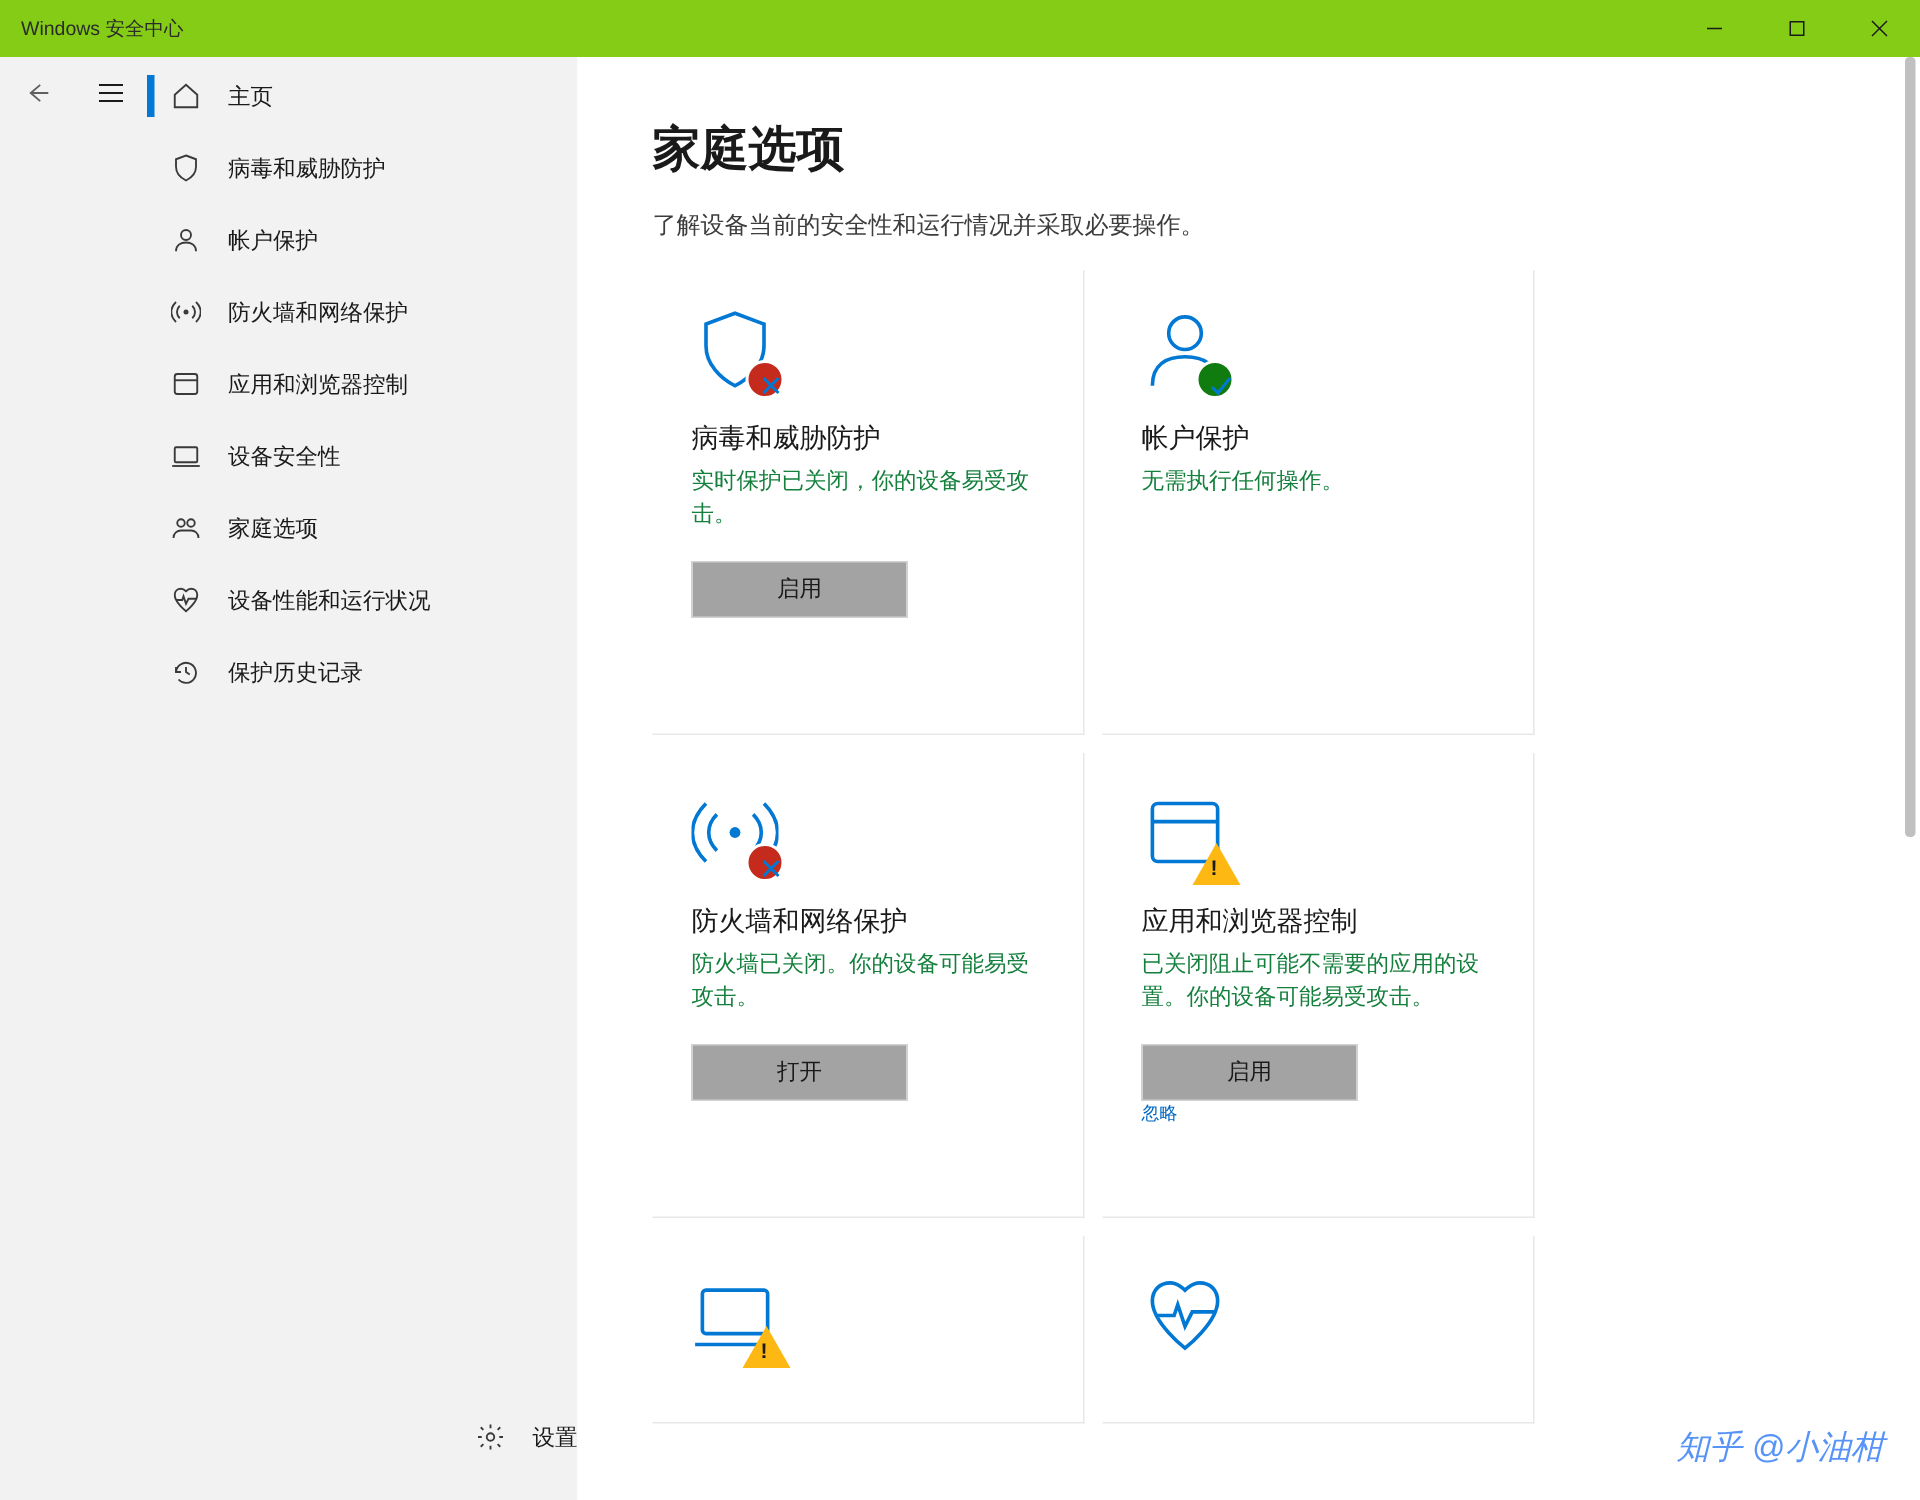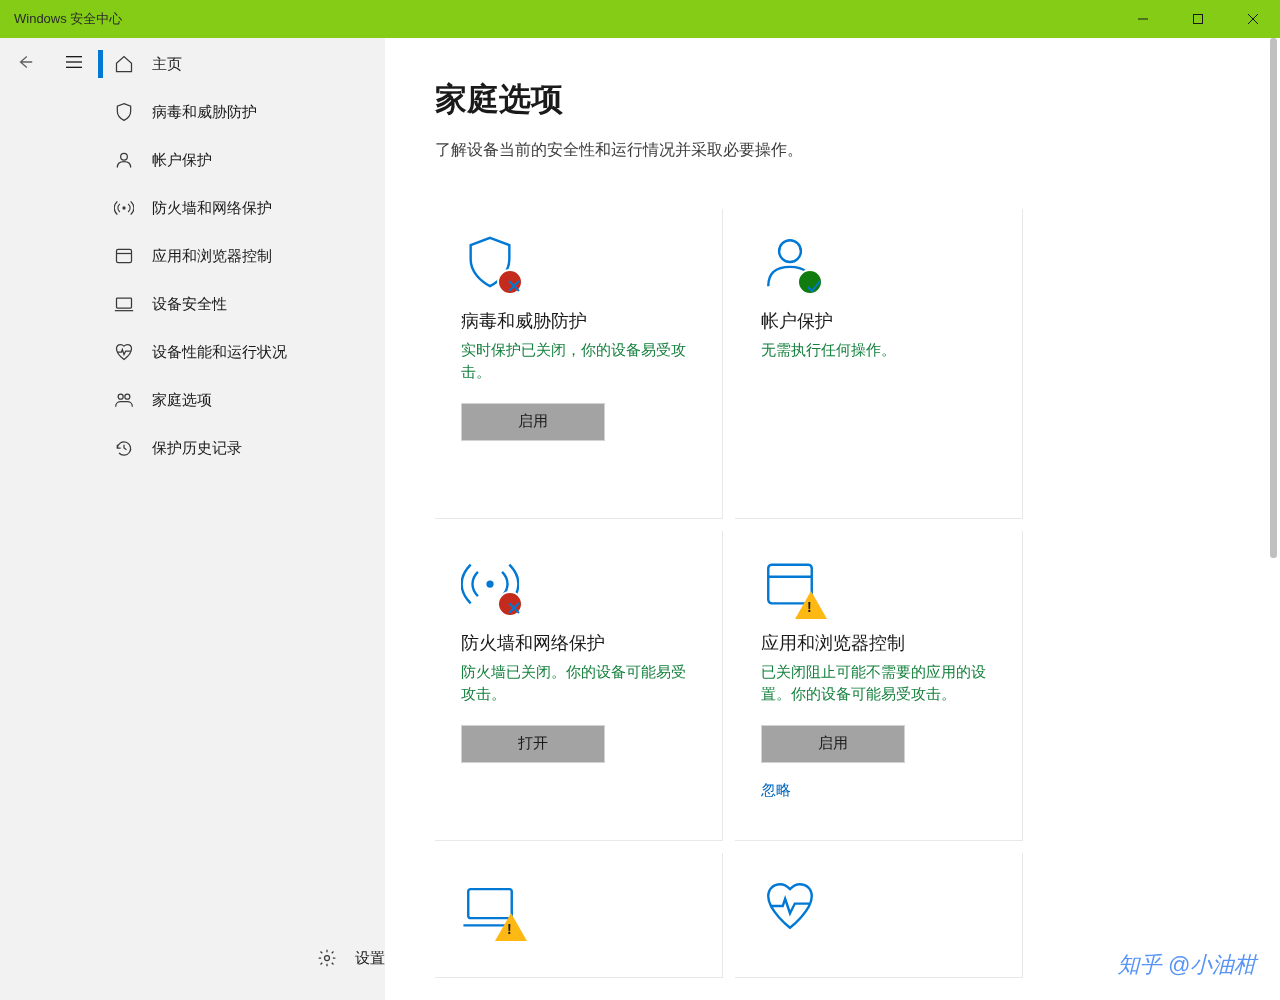--- a/index.html
+++ b/index.html
@@ -80,21 +80,21 @@
   .nav-item .icon-wrap {
     width: 24px; height: 24px;
     display: flex; align-items: center; justify-content: center;
     color: #3a3a3a;
   }
   .nav-item .icon-wrap svg { width: 20px; height: 20px; stroke: currentColor; fill: none; stroke-width: 1.5; }
   .nav-footer { margin-top: auto; padding-bottom: 18px; }
 
   
   h1.page-title { font-size: 32px; font-weight: 600; color: #1a1a1a; margin-bottom: 18px; }
-  .page-subtitle { font-size: 16px; color: #3d3d3d; margin-bottom: 48px; }
+  .page-subtitle { font-size: 16px; color: #3d3d3d; margin-bottom: 19px; }
 
   .card-grid {
     display: grid;
     grid-template-columns: 288px 288px;
     gap: 12px;
   }
   .card {
     background: #ffffff;
     border: 1px solid #e8e8e8;
     border-top: none;
@@ -140,23 +140,22 @@
     align-items: center; justify-content: center;
     min-width: 144px; height: 38px;
     padding: 0 30px;
     background: #a3a3a3;
     border: 1px solid #d2d2d2;
     font-size: 15px;
     color: #1a1a1a;
   }
   .link {
     display: block;
-    margin-top: 18px;
     color: #0067c0;
-    font-size: 15px;
+    font-size: 12px;
   }
 
   
   .scrollbar-hint {
     position: absolute;
     right: 0; top: 0;
     width: 14px; height: 100%;
     background: #fff;
   }
   .scrollbar-hint .thumb {
@@ -275,36 +274,36 @@
               <rect x="3" y="5" width="18" height="12" rx="1"></rect>
               <line x1="1" y1="20" x2="23" y2="20"></line>
             </svg>
         </span>
         <span>设备安全性</span>
       </div>
 
       <div class="nav-item">
         <span class="icon-wrap">
           <svg viewBox="0 0 24 24">
-              <path d="M12 21 C12 21 3 14 3 8 C3 5 5 3 8 3 C10 3 12 5 12 5 C12 5 14 3 16 3 C19 3 21 5 21 8 C21 14 12 21 12 21 Z"></path>
-              <path d="M4 12 H9 L10 9 L12 15 L14 11 H20"></path>
-            </svg>
-        </span>
-        <span>设备性能和运行状况</span>
-      </div>
-
-      <div class="nav-item">
-        <span class="icon-wrap">
-          <svg viewBox="0 0 24 24">
               <circle cx="8" cy="8" r="3"></circle>
               <circle cx="16" cy="8" r="3"></circle>
               <path d="M2 20 C2 16 5 14 8 14 M22 20 C22 16 19 14 16 14 M8 14 C11 14 13 14 16 14"></path>
             </svg>
         </span>
         <span>家庭选项</span>
+      </div>
+
+      <div class="nav-item">
+        <span class="icon-wrap">
+          <svg viewBox="0 0 24 24">
+              <path d="M12 21 C12 21 3 14 3 8 C3 5 5 3 8 3 C10 3 12 5 12 5 C12 5 14 3 16 3 C19 3 21 5 21 8 C21 14 12 21 12 21 Z"></path>
+              <path d="M4 12 H9 L10 9 L12 15 L14 11 H20"></path>
+            </svg>
+        </span>
+        <span>设备性能和运行状况</span>
       </div>
 
       <div class="nav-item">
         <span class="icon-wrap">
           <svg viewBox="0 0 24 24">
               <path d="M4 12 A8 8 0 1 1 6 18"></path>
               <polyline points="4,8 4,12 8,12"></polyline>
               <path d="M12 8 V12 L15 14"></path>
             </svg>
         </span>

